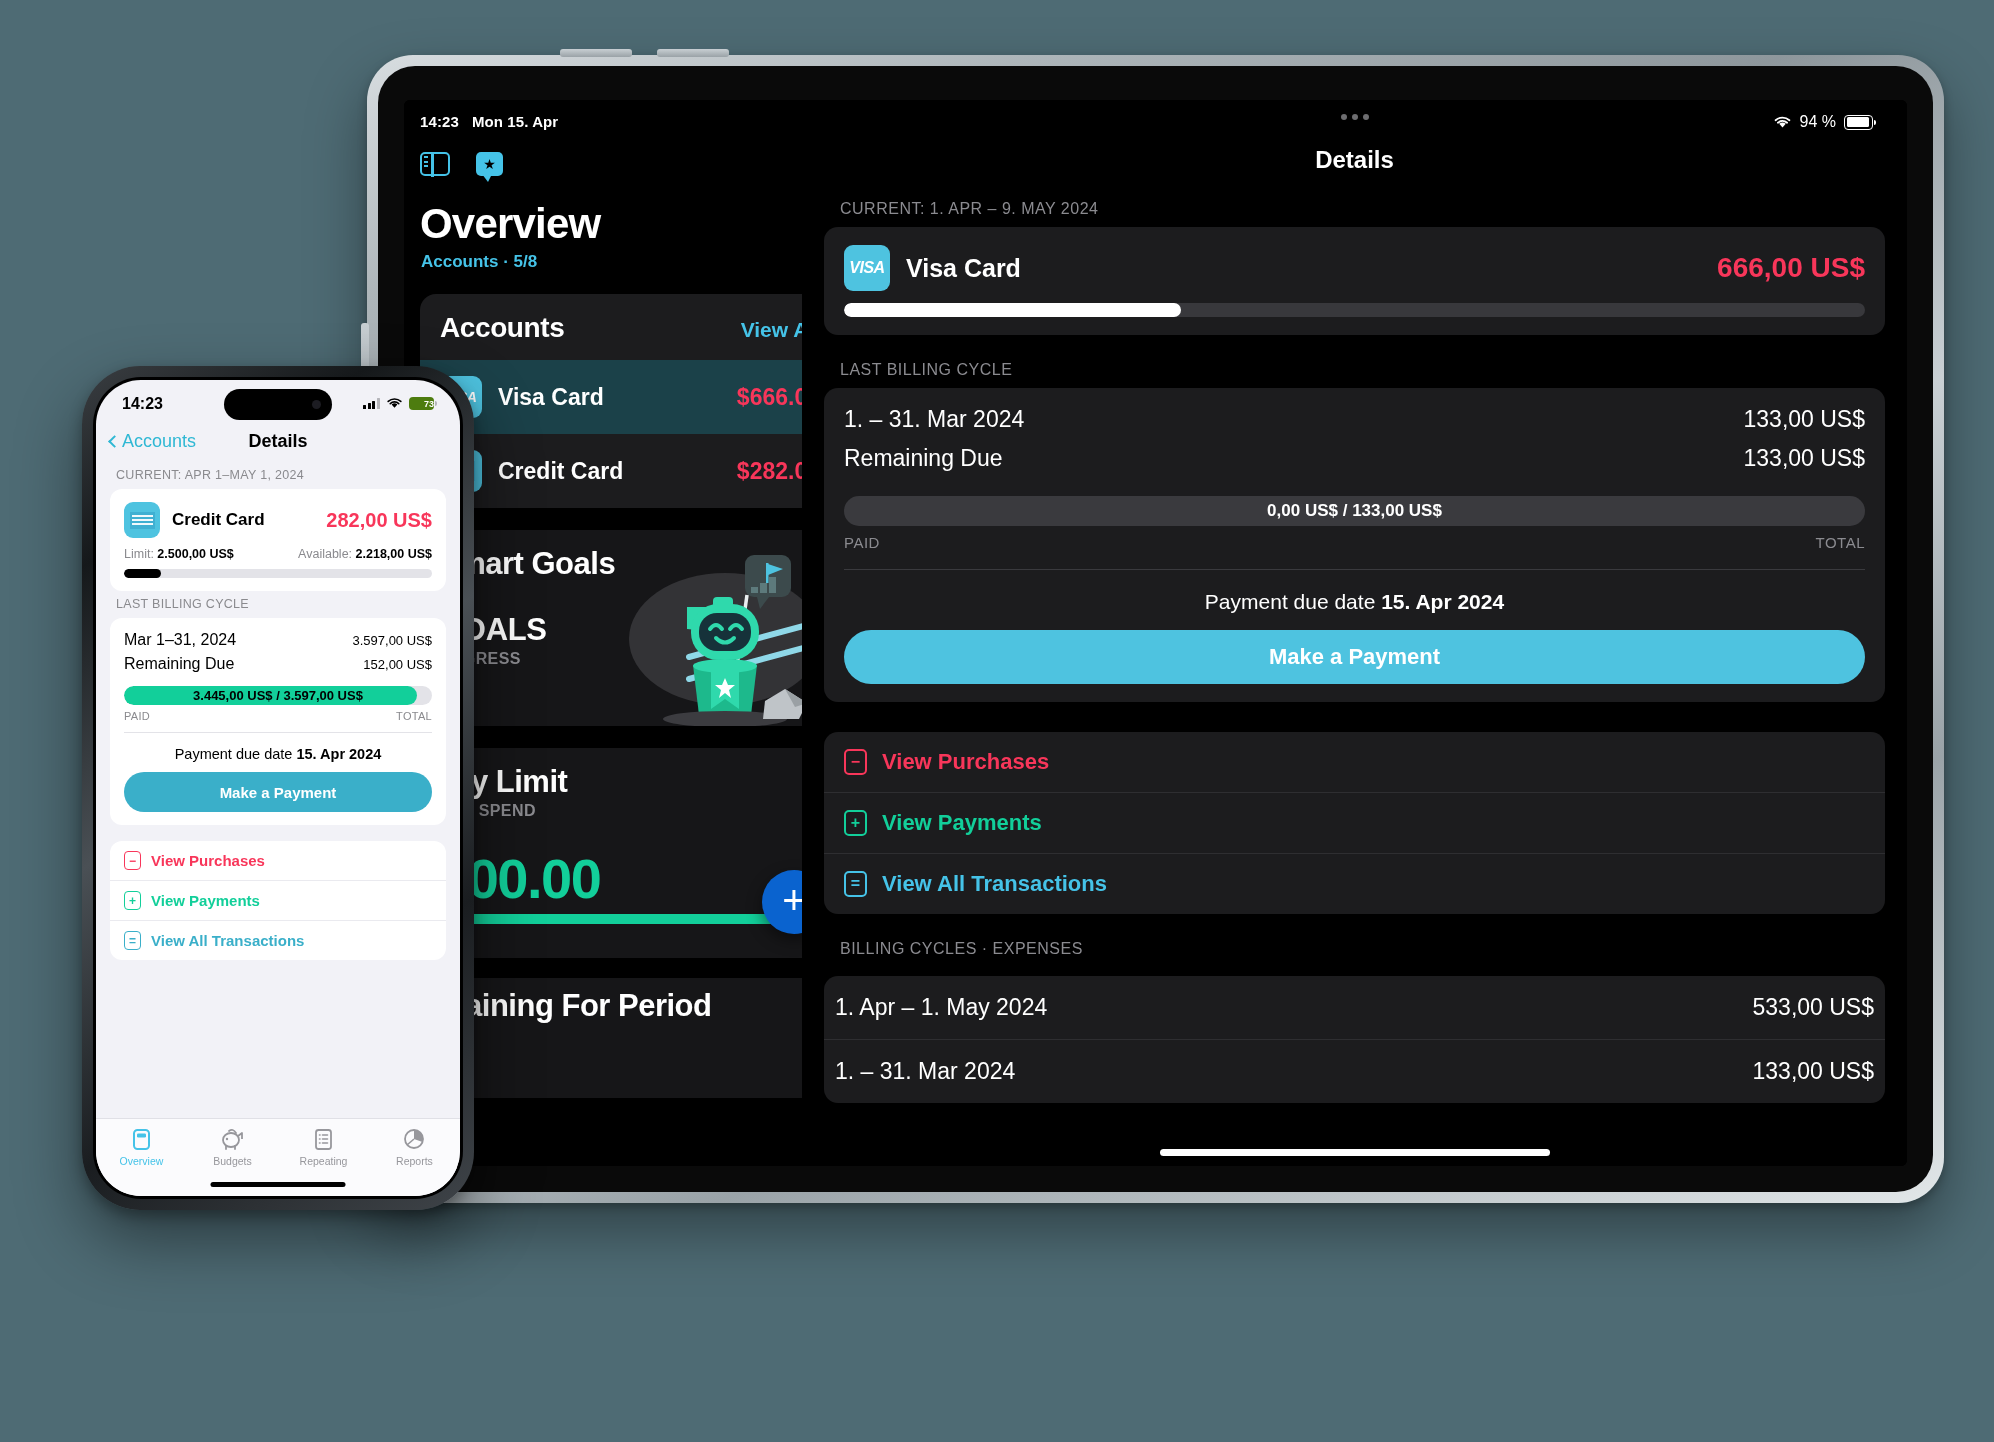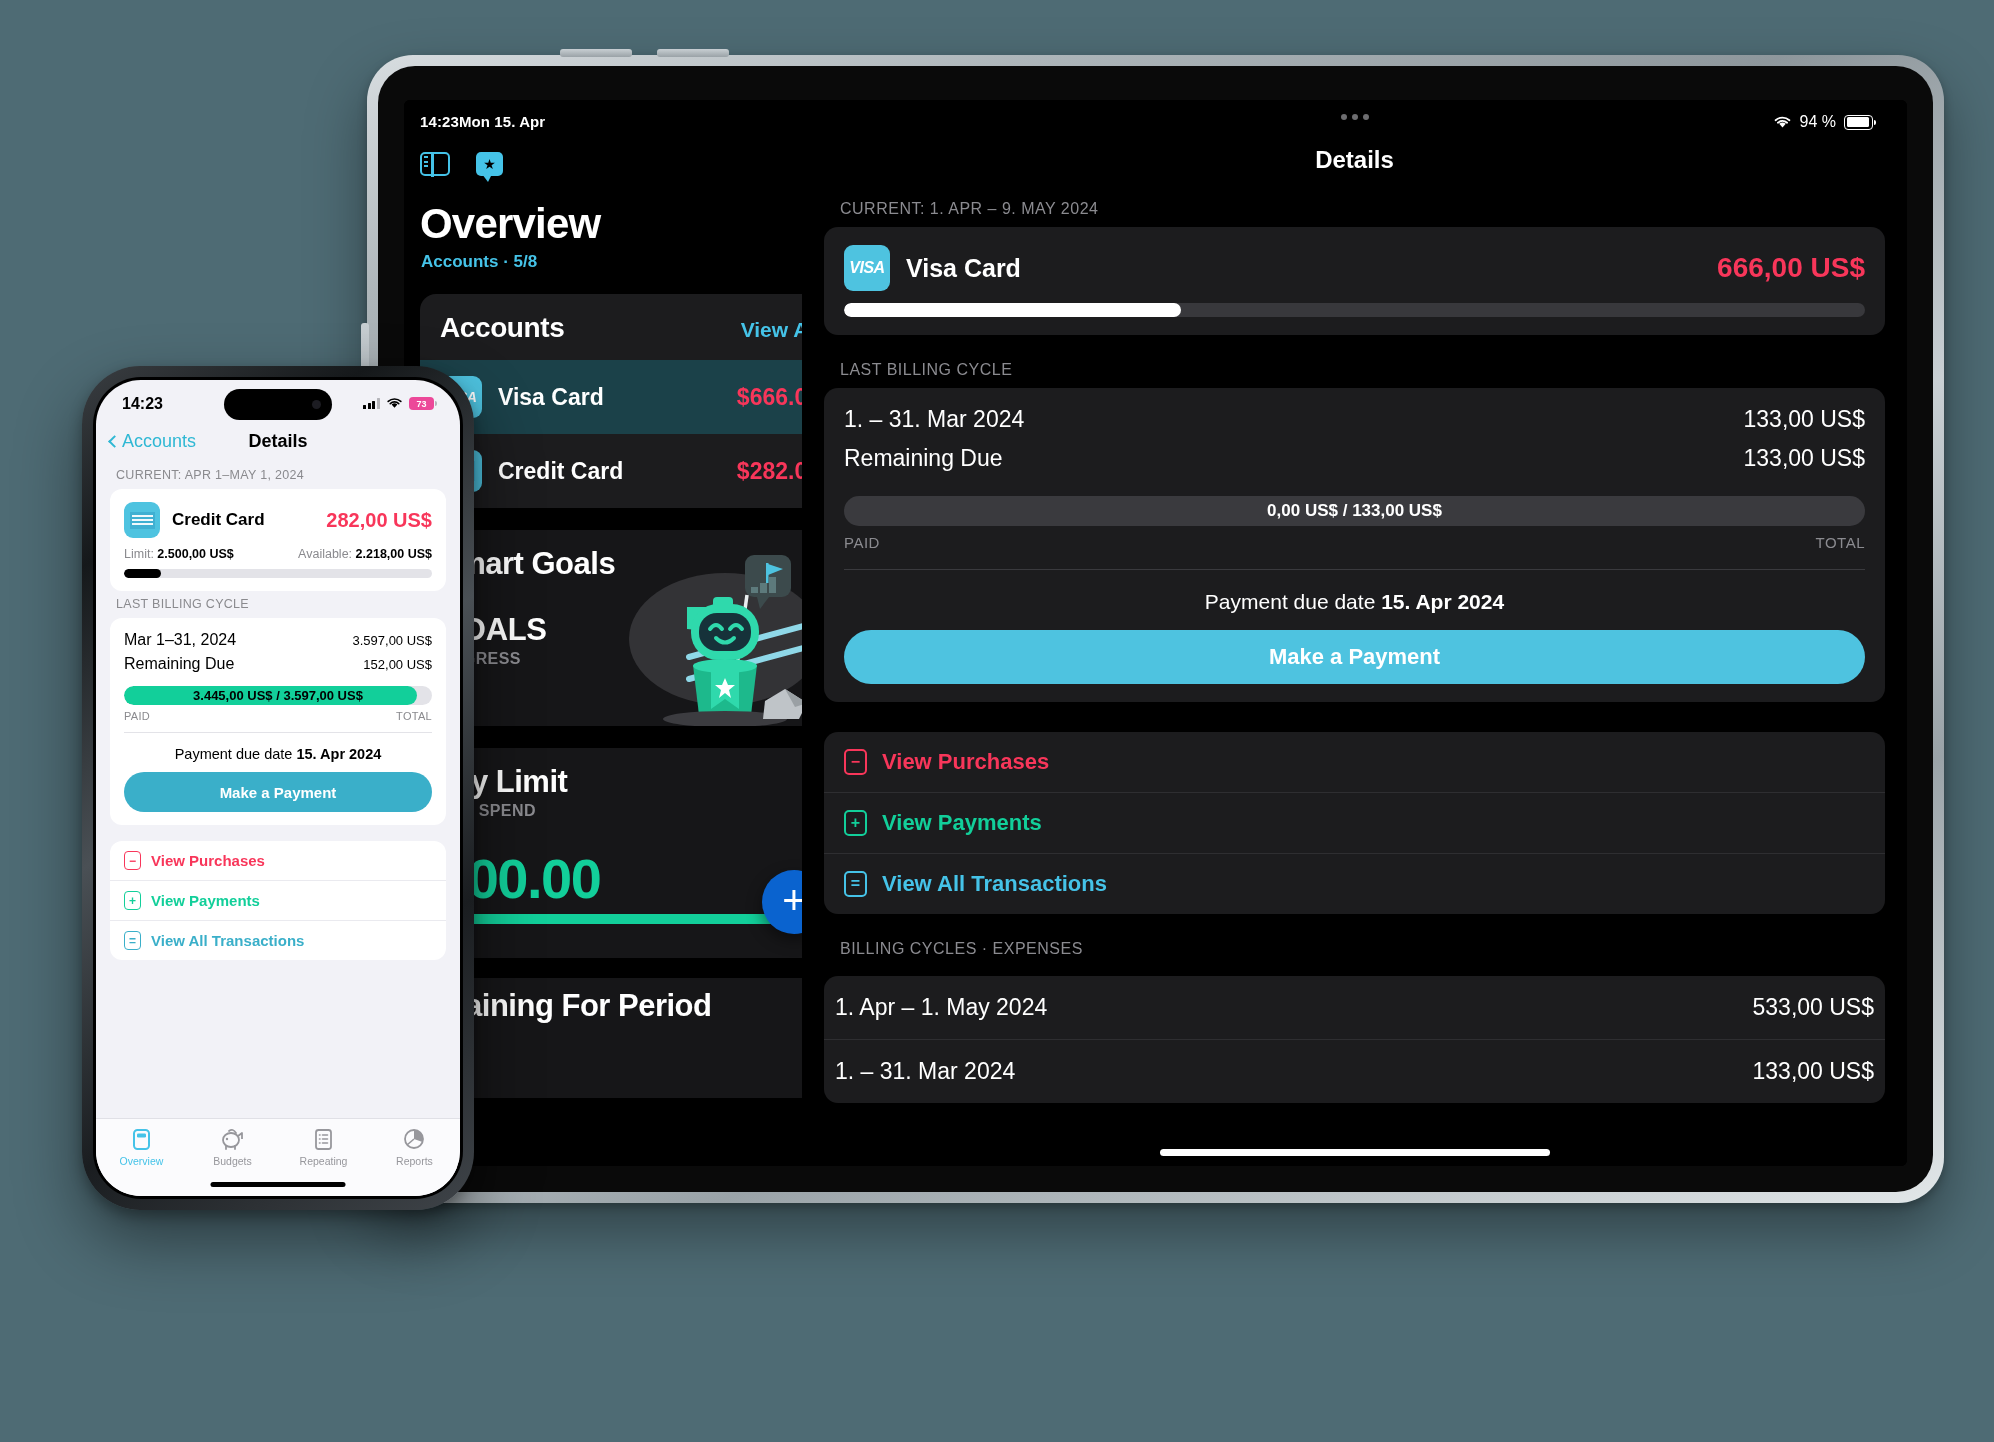--- a/index.html
+++ b/index.html
@@ -33,21 +33,21 @@
   }
   .tbtn { position:absolute; background:linear-gradient(180deg,#c8cfd3,#9aa2a7); border-radius:3px; }
   .tbtn.b1 { left: 193px; top: -6px; width: 72px; height: 8px; }
   .tbtn.b2 { left: 290px; top: -6px; width: 72px; height: 8px; }
   .tbtn.side { left: -6px; top: 268px; width: 8px; height: 118px; }
 
   
   .tb-side { width: 398px; flex: none; background:#000; position:relative; padding: 0 0 0 0; overflow:hidden; }
   .tb-statusbar { height: 34px; display:flex; align-items:center; padding: 8px 0 0 16px; }
   .tb-statusbar .st { color:#fff; font-size:15px; font-weight:600; letter-spacing:.1px; }
-  .tb-statusbar .st + .st { }
+  .tb-statusbar .st + .st { margin-left: 13px; }
   .tb-icons { display:flex; align-items:center; gap:26px; padding: 18px 0 0 16px; }
   .ic-sidebar { width:30px; height:24px; border:2.5px solid #45c3e8; border-radius:5px; position:relative; }
   .ic-sidebar:after { content:""; position:absolute; left:9px; top:-2.5px; bottom:-2.5px; width:2.5px; background:#45c3e8; }
   .ic-sidebar .dots { position:absolute; left:2px; top:2px; display:flex; flex-direction:column; gap:2.5px; }
   .ic-sidebar .dots i { display:block; width:4px; height:2px; background:#45c3e8; }
   .ic-star { width:27px; height:24px; background:#45c3e8; border-radius:5px; position:relative; display:flex; align-items:center; justify-content:center; }
   .ic-star:after { content:""; position:absolute; left:6px; bottom:-6px; border-left:6px solid transparent; border-right:4px solid transparent; border-top:8px solid #45c3e8; }
   .ic-star span { color:#000; font-size:14px; line-height:1; }
 
   .tb-title { color:#fff; font-size:42px; font-weight:700; letter-spacing:-.8px; padding: 24px 0 0 16px; }
@@ -148,21 +148,21 @@
   .phone-inner { width:100%; height:100%; background:#000; border-radius:48px; padding:3px; }
   .phone-screen { width:100%; height:100%; background:#f2f2f7; border-radius:45px; position:relative; overflow:hidden; display:flex; flex-direction:column; }
   .ph-status { height:47px; display:flex; align-items:center; padding:0 26px; position:relative; flex:none; }
   .ph-time { color:#000; font-size:16px; font-weight:600; }
   .notch { position:absolute; left:50%; transform:translateX(-50%); top:9px; width:108px; height:31px; background:#000; border-radius:17px; display:flex; align-items:center; justify-content:flex-end; padding-right:11px; }
   .notch i { width:9px; height:9px; border-radius:50%; background:#1c1c22; display:block; }
   .ph-status-right { margin-left:auto; display:flex; align-items:center; gap:6px; }
   .sig { display:flex; align-items:flex-end; gap:1.7px; height:11px; }
   .sig i { width:3px; background:#000; border-radius:.6px; display:block; }
   .sig i:nth-child(1){height:4px}.sig i:nth-child(2){height:6px}.sig i:nth-child(3){height:8.5px}.sig i:nth-child(4){height:11px;background:#b5b5ba}
-  .ph-batt { width:25px; height:13px; border-radius:4px; background:#ec4899; display:flex; align-items:center; justify-content:center; position:relative; }
+  .ph-batt { width:25px; height:13px; border-radius:4px; background:#4d7c0f; display:flex; align-items:center; justify-content:flex-end; position:relative; }
   .ph-batt:after { content:""; position:absolute; right:-3px; top:4px; width:2px; height:5px; background:#b5b5ba; border-radius:0 2px 2px 0; }
   .ph-batt span { color:#fff; font-size:9px; font-weight:700; }
 
   .ph-nav { display:flex; align-items:center; padding:4px 14px 10px 14px; position:relative; flex:none; }
   .ph-back { display:flex; align-items:center; gap:3px; color:#2fb8d4; font-size:18px; font-weight:500; }
   .chev { width:9px; height:9px; border-left:2.4px solid #2fb8d4; border-bottom:2.4px solid #2fb8d4; transform:rotate(45deg); display:block; }
   .ph-navtitle { position:absolute; left:50%; transform:translateX(-50%); color:#000; font-size:18px; font-weight:700; }
 
   .ph-body { flex:1; overflow:hidden; padding:0 14px; }
   .ph-label { color:#8a8a8e; font-size:12.5px; letter-spacing:.3px; padding:6px 4px 7px 6px; }

